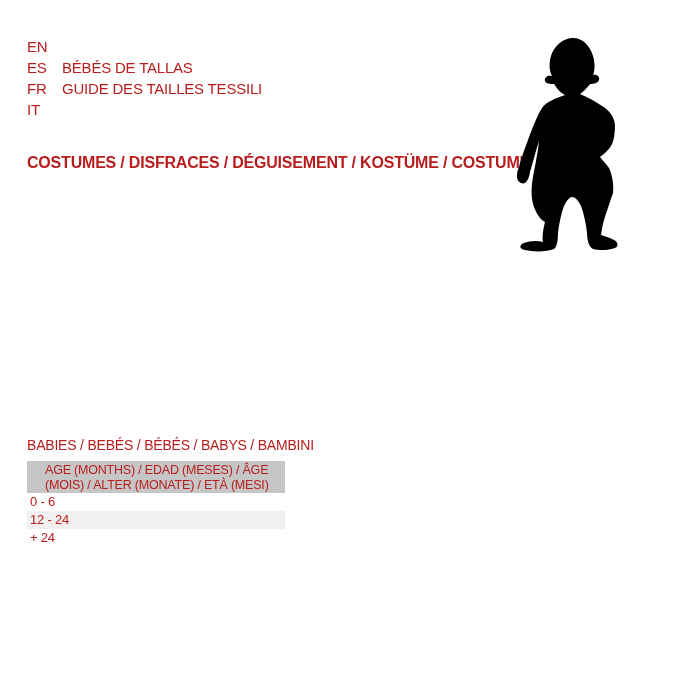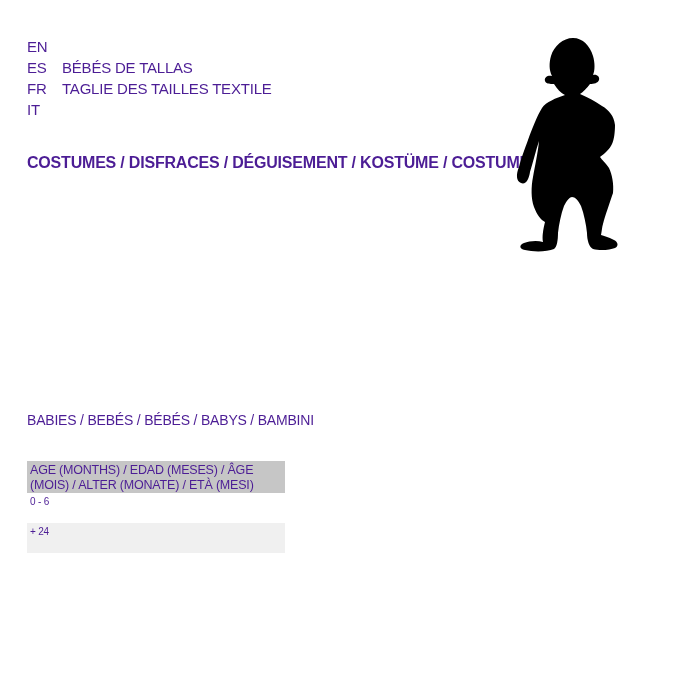--- a/index.html
+++ b/index.html
@@ -4,76 +4,76 @@
 <style>
   * { margin: 0; padding: 0; box-sizing: border-box; }
   html, body { background: #ffffff; }
   .canvas {
     position: relative;
     width: 700px;
     height: 700px;
     background: #ffffff;
     overflow: hidden;
     font-family: "Liberation Sans", sans-serif;
-    color: #4c1d95;
+    color: #b91c1c;
     letter-spacing: -0.2px;
   }
 
   
   .lang-list { position: absolute; left: 27px; top: 36px; }
   .lang-row { display: flex; height: 21px; line-height: 21px; font-size: 15px; }
   .lang-code { width: 35px; flex: 0 0 35px; }
   .lang-label { white-space: nowrap; }
 
   
   .category-heading {
     position: absolute; left: 27px; top: 153px;
     font-size: 16px; font-weight: bold; line-height: 20px; white-space: nowrap;
   }
 
   
   .figure { position: absolute; left: 515px; top: 36px; width: 105px; height: 216px; }
 
   
   .babies-title {
-    position: absolute; left: 27px; top: 412px;
+    position: absolute; left: 27px; top: 437px;
     font-size: 14px; line-height: 17px; white-space: nowrap;
   }
   .size-table { position: absolute; left: 27px; top: 461px; width: 258px; }
   .size-table-header {
     background: #c6c6c6;
     min-height: 32px;
-    padding: 2px 4px 1px 3px;
+    padding: 2px 4px 1px 18px;
     font-size: 12.5px;
     line-height: 14.5px;
   }
   .size-table-body .size-row {
-    height: 30px; line-height: 18px;
+    height: 18px; line-height: 18px;
     padding-left: 3px;
-    font-size: 10px;
+    font-size: 13px;
     background: #ffffff;
   }
   .size-table-body .size-row:nth-child(even) { background: #f0f0f0; }
 </style>
 </head>
 <body>
 
 <div class="canvas">
 
   <div class="lang-list">
     <div class="lang-row">
       <span class="lang-code">EN</span>
     </div>
     <div class="lang-row">
       <span class="lang-code">ES</span>
       <span class="lang-label">BÉBÉS DE TALLAS</span>
     </div>
     <div class="lang-row">
       <span class="lang-code">FR</span>
-      <span class="lang-label">TAGLIE DES TAILLES TEXTILE</span>
+      <span class="lang-label">GUIDE DES TAILLES TESSILI</span>
     </div>
     <div class="lang-row">
       <span class="lang-code">IT</span>
     </div>
   </div>
 
   <div class="category-heading">COSTUMES / DISFRACES / DÉGUISEMENT / KOSTÜME / COSTUMI</div>
 
   <svg class="figure" viewBox="0 0 105 216" xmlns="http://www.w3.org/2000/svg" aria-hidden="true">
     <path fill="#000000" d="
@@ -120,17 +120,18 @@
       C75,10 68,2 58,2
       Z"></path>
   </svg>
 
   <div class="babies-title">BABIES / BEBÉS / BÉBÉS / BABYS / BAMBINI</div>
 
   <div class="size-table">
     <div class="size-table-header">AGE (MONTHS) / EDAD (MESES) / ÂGE (MOIS) / ALTER (MONATE) / ETÀ (MESI)</div>
     <div class="size-table-body">
       <div class="size-row">0 - 6</div>
+      <div class="size-row">12 - 24</div>
       <div class="size-row">+ 24</div>
     </div>
   </div>
 
 </div>
 
 </body></html>

